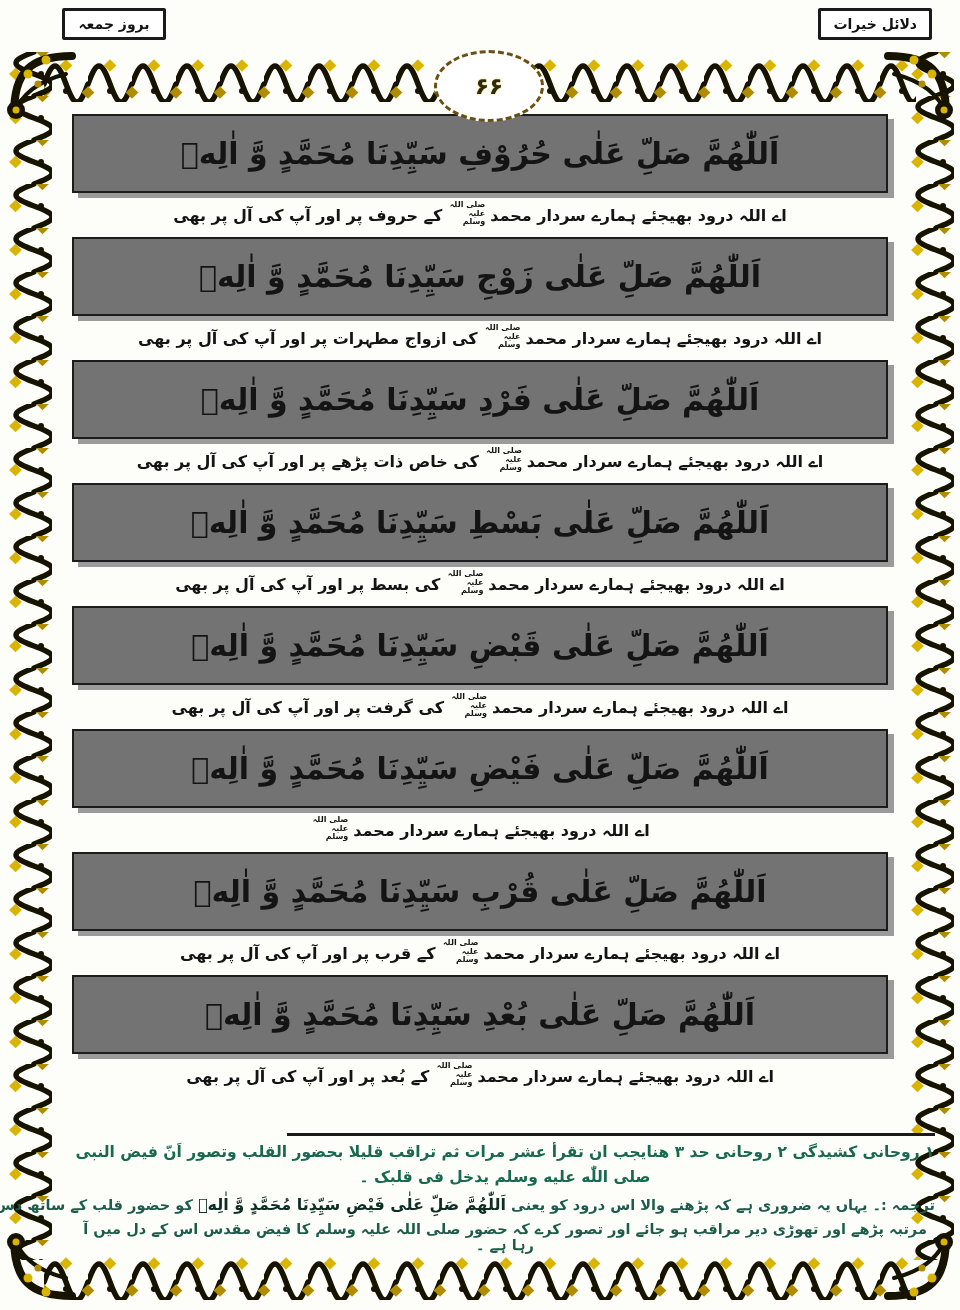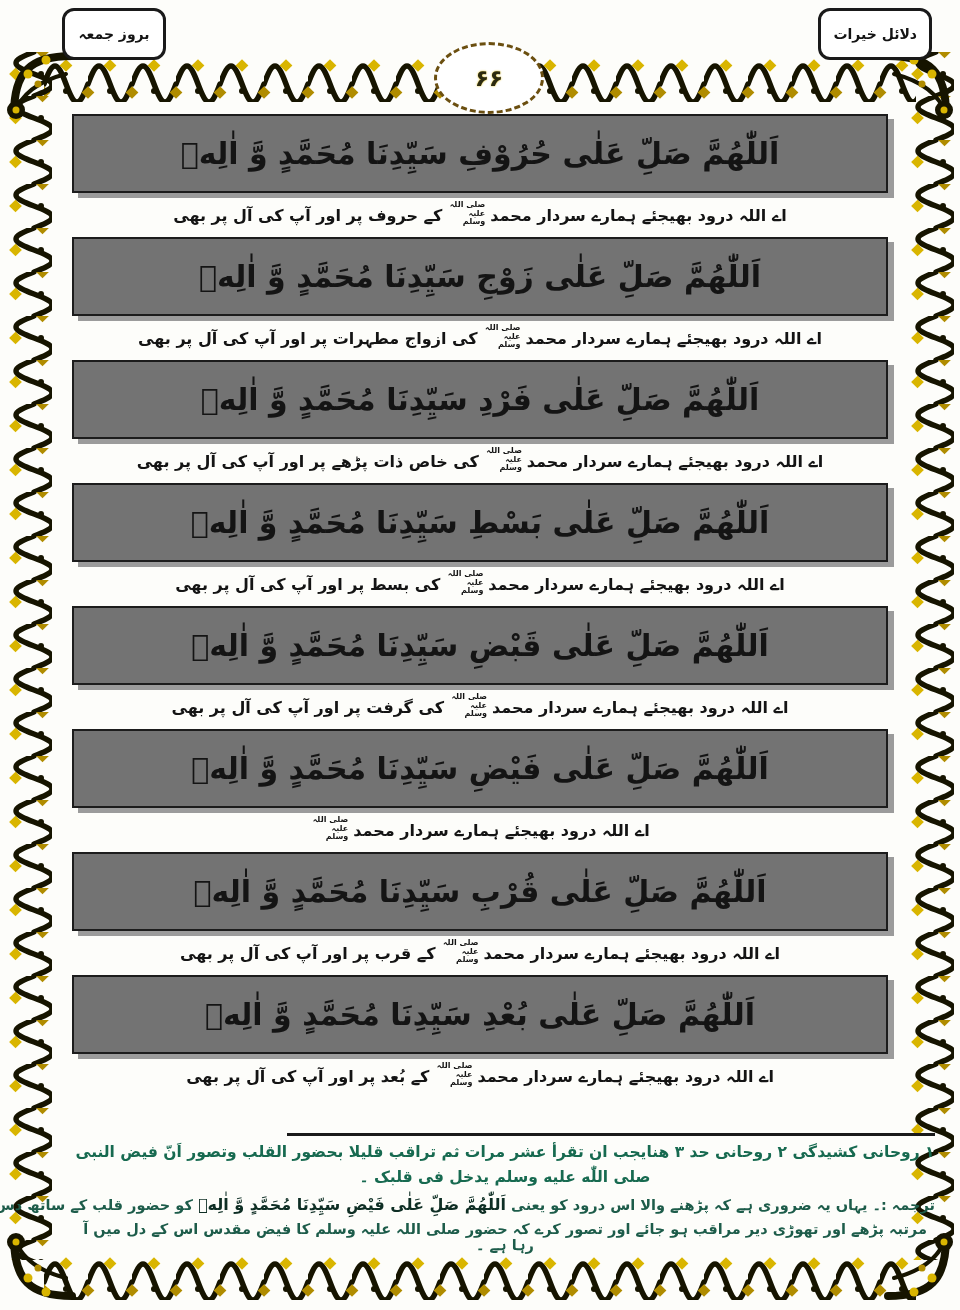--- a/index.html
+++ b/index.html
@@ -14,29 +14,29 @@
   .b-bottom{left:44px;top:1254px;width:872px;height:46px;}
   .b-left{left:6px;top:52px;width:46px;height:1208px;}
   .b-right{left:908px;top:52px;width:46px;height:1208px;}
   .corner{position:absolute;width:76px;height:76px;}
   .c-tl{left:2px;top:44px;}
   .c-tr{left:882px;top:44px;transform:scaleX(-1);}
   .c-bl{left:2px;top:1232px;transform:scaleY(-1);}
   .c-br{left:882px;top:1232px;transform:scale(-1,-1);}
   
   .hbox{
-    position:absolute;top:8px;height:52px;min-width:104px;
-    border:3px solid #1a1a1a;border-radius:12px;background:#fff;
+    position:absolute;top:8px;height:32px;min-width:104px;
+    border:3px solid #1a1a1a;border-radius:2px;background:#fff;
     display:flex;align-items:center;justify-content:center;
     font-size:14px;font-weight:700;padding:0 12px;box-sizing:border-box;
   }
   .hbox-left{left:62px;}
   .hbox-right{right:28px;}
   .page-oval{
-    position:absolute;left:434px;top:42px;width:104px;height:66px;
+    position:absolute;left:434px;top:50px;width:104px;height:66px;
     border:3px dashed #6b4f10;border-radius:50%;background:#fff;z-index:5;
     display:flex;align-items:center;justify-content:center;
     font-size:23px;font-weight:700;color:#2c2a10;
     text-shadow:0 0 2px #d9b500;
   }
   
   .content{position:absolute;left:72px;top:114px;width:816px;}
   .unit{height:123px;}
   .dbox{
     height:75px;border:2px solid #1c1c1c;background:#737373;

